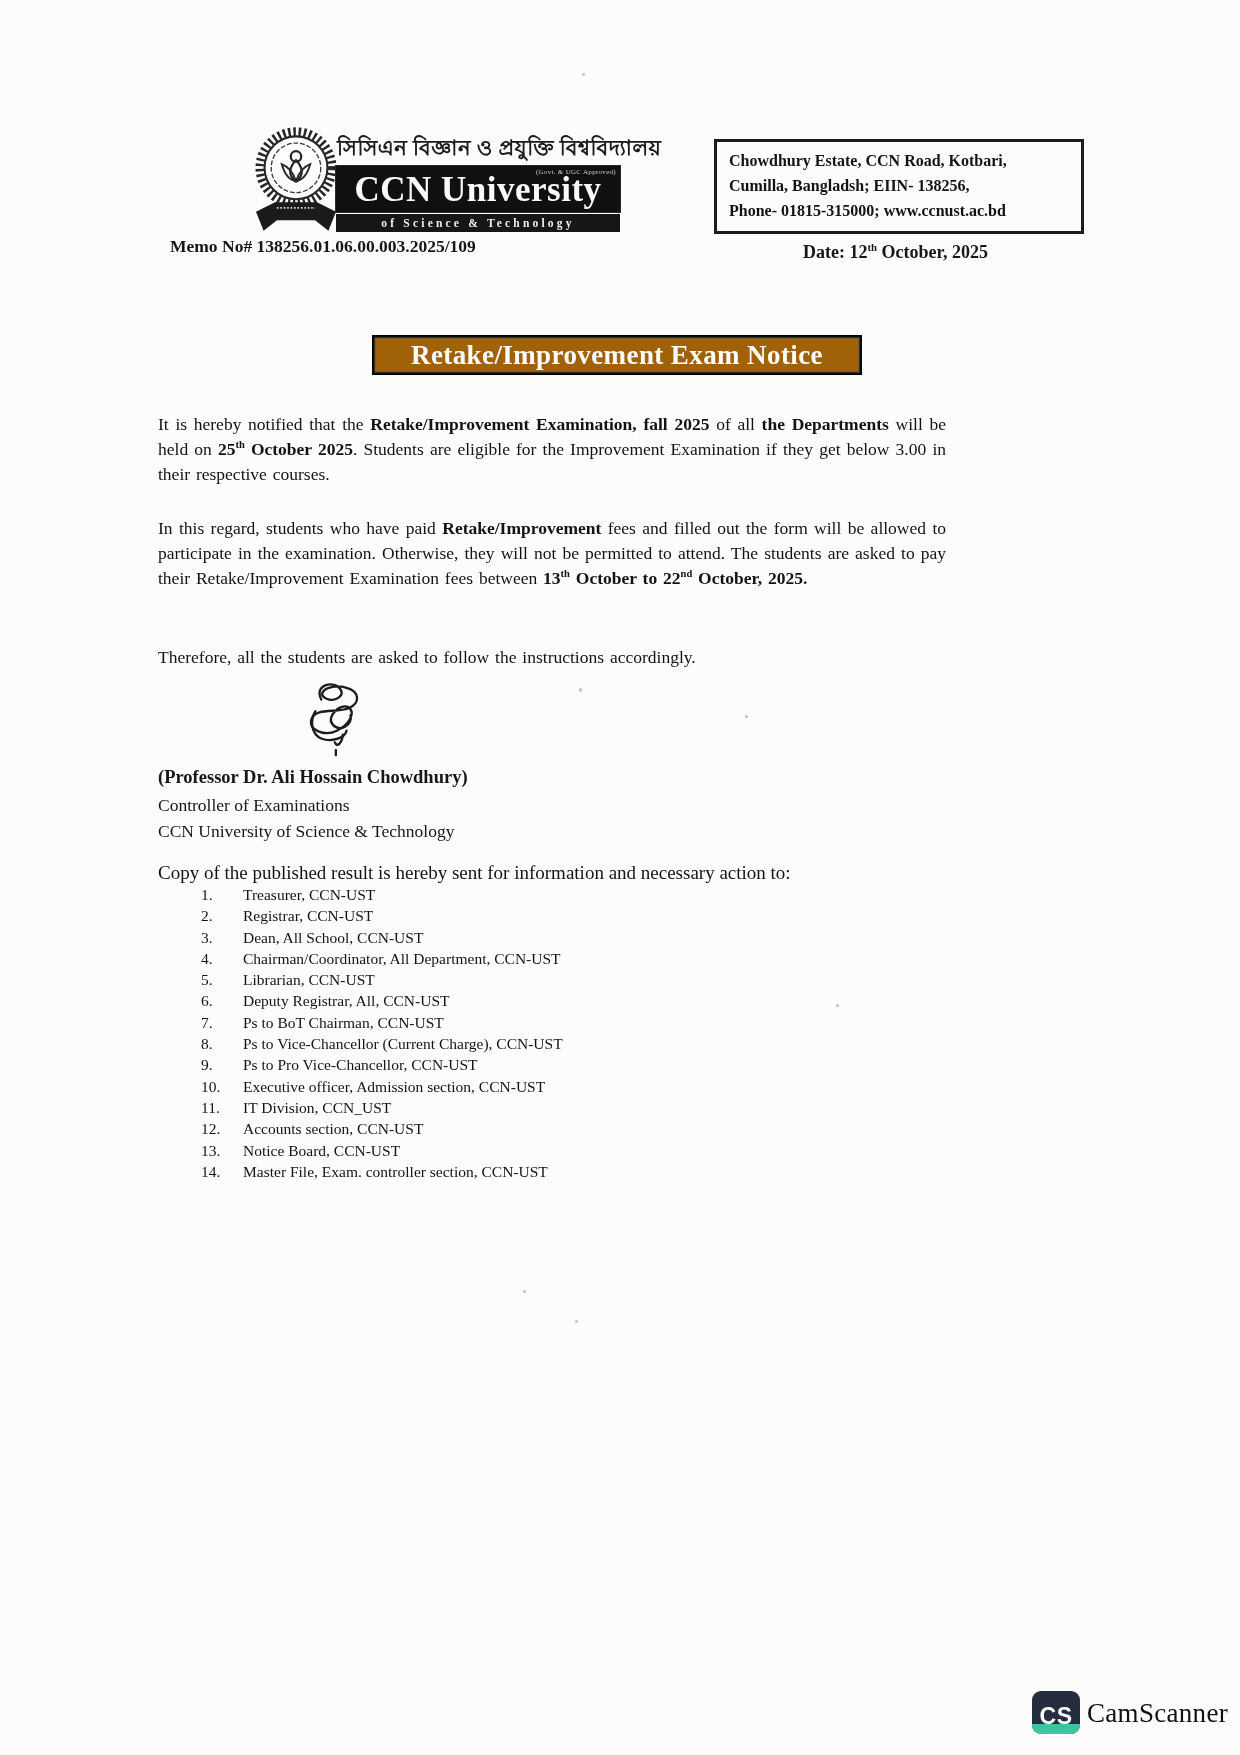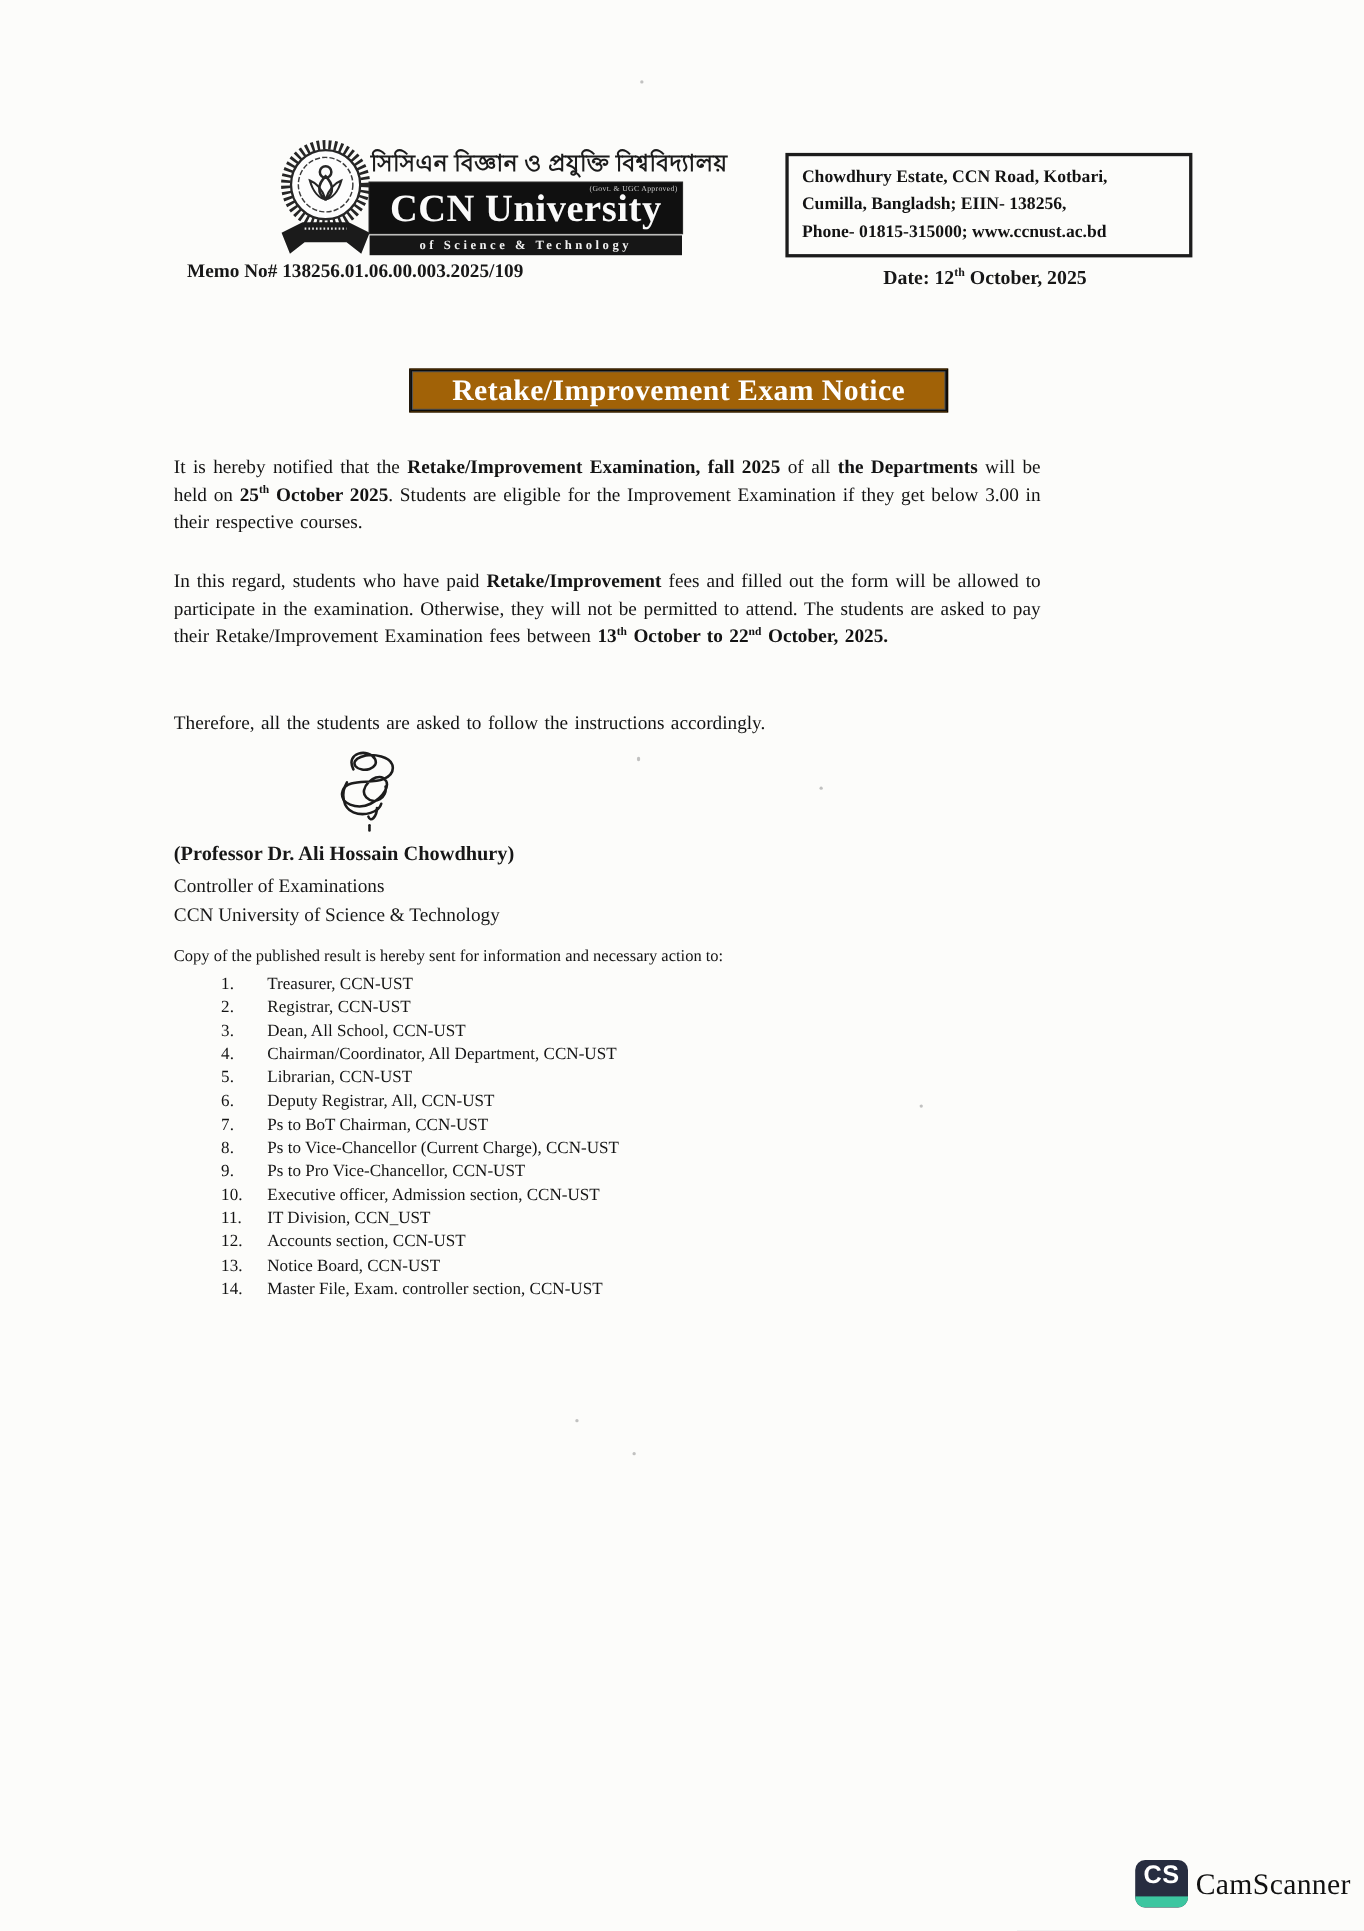--- a/index.html
+++ b/index.html
@@ -77,34 +77,34 @@
   .para2{top:516px;}
   .para3{top:645px;}
 
   
   .sig-scribble{left:292px;top:678px;width:78px;height:82px;}
   .sig-scribble svg{width:100%;height:100%;}
   .sig-block{left:158px;top:764px;font-size:17.5px;line-height:1.5;}
   .sig-name{font-size:18.5px;font-weight:bold;}
 
   
-  .dist-heading{left:158px;top:862px;font-size:15px;color:#141414;}
+  .dist-heading{left:158px;top:862px;font-size:19px;color:#141414;}
   .dist-list{left:201px;top:886px;width:600px;}
   .dist-row{display:flex;height:21.3px;font-size:15.5px;color:#141414;}
   .dist-no{width:42px;flex:0 0 42px;}
   .dist-text{flex:1;white-space:nowrap;}
 
   
   .speck{background:#8f8f8f;border-radius:50%;opacity:.55;}
 
   
   .cs-icon{
     left:1032px;top:1691px;width:48px;height:43px;
     border-radius:9px;
-    display:flex;align-items:flex-start;justify-content:center;
+    display:flex;align-items:flex-end;justify-content:center;
     overflow:hidden;
   }
   .cs-strip{position:absolute;left:0;bottom:0;width:100%;height:10px;}
   .cs-label{
     position:relative;z-index:1;
     font-family:"Liberation Sans", sans-serif;
     font-weight:bold;font-size:23px;color:#ffffff;letter-spacing:.5px;
     margin-bottom:4px;
   }
   .cs-text{

